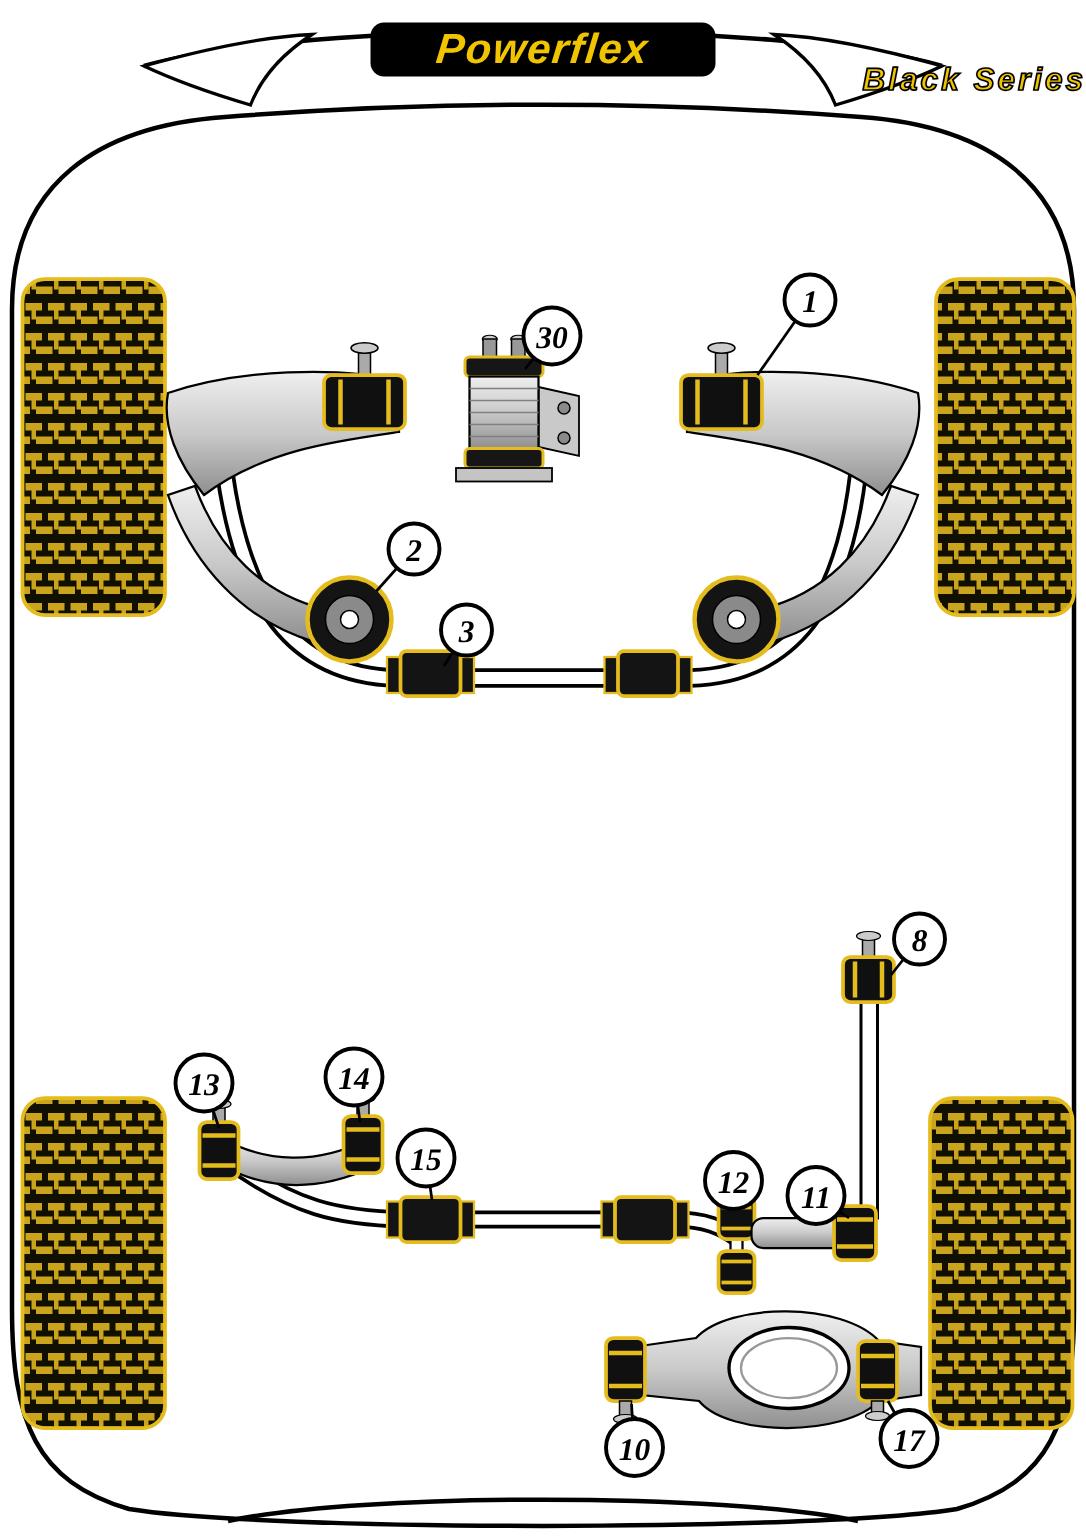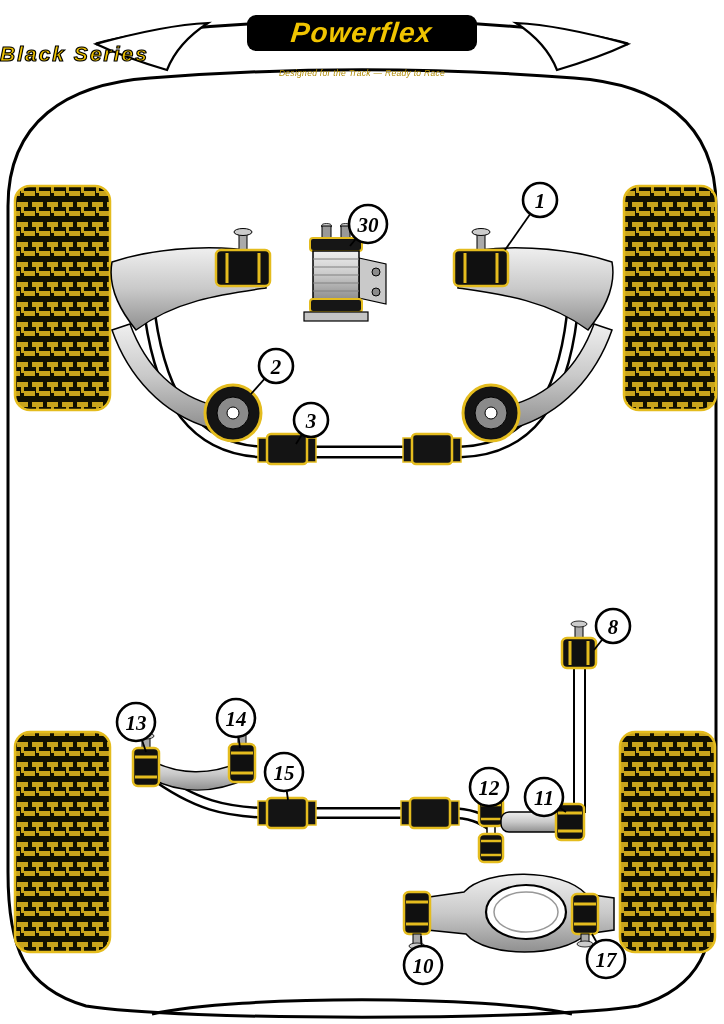--- a/index.html
+++ b/index.html
@@ -10,21 +10,21 @@
   .logo-box {
     position:absolute; left:247px; top:15px; width:230px; height:36px;
     background:#000; border-radius:9px; display:flex; align-items:center; justify-content:center;
     z-index:3;
   }
   .logo-text {
     font-style:italic; font-weight:bold; font-size:28px; color:#F0C400;
     letter-spacing:1px; white-space:nowrap; transform:skewX(-6deg);
   }
   .black-series {
-    position:absolute; left:0; right:0; top:42px; text-align:left; z-index:4;
+    position:absolute; left:0; right:0; top:42px; text-align:right; z-index:4;
     font-style:italic; font-weight:bold; font-size:21px; letter-spacing:2px;
     color:#F0C400; -webkit-text-stroke:1.1px #000; text-shadow:0 0 1px #000;
   }
   .tagline {
     position:absolute; left:0; right:0; top:68px; text-align:center; z-index:4;
     font-size:8.5px; font-style:italic; color:#AE8A00; letter-spacing:0.3px;
   }
   .page-title {
     position:absolute; left:0; right:0; top:80px; text-align:center; z-index:4;
     font-size:18px; font-weight:bold; font-style:italic; color:#000; letter-spacing:0.5px;
@@ -306,15 +306,14 @@
           <circle cx="606" cy="959" r="19" class="callout-circle"></circle>
           <text x="606" y="960" class="callout-num">17</text>
         </g>
       </g>
   </svg>
 
   <div class="logo-box">
     <span class="logo-text">Powerflex</span>
   </div>
   <div class="black-series">Black Series</div>
-  <div class="tagline">Designed for the Track — Ready to Race</div>
 
 </div>
 
 </body></html>

